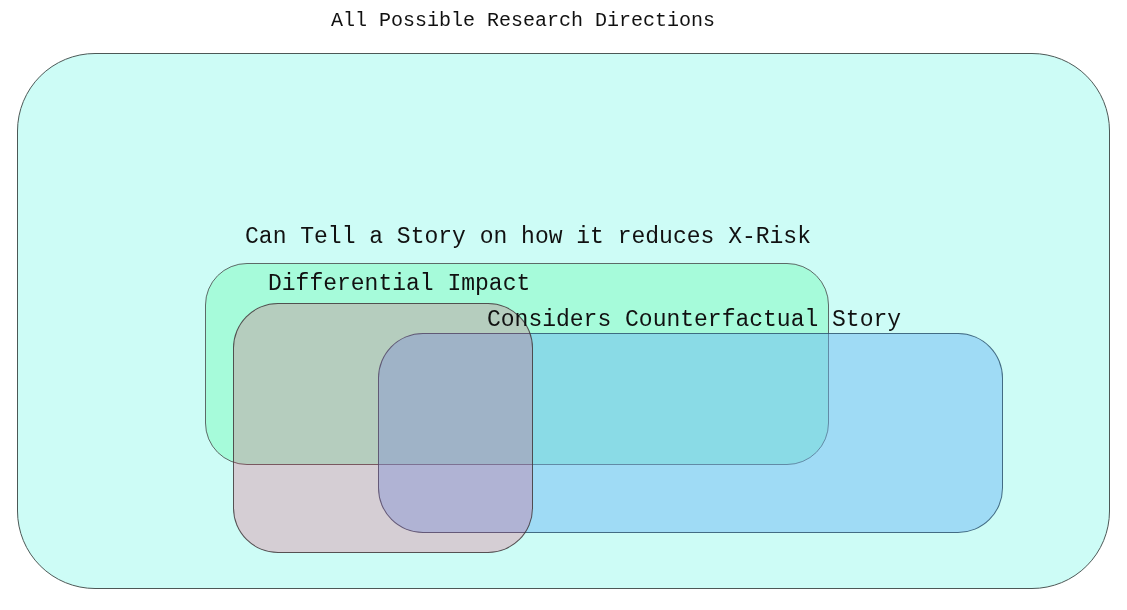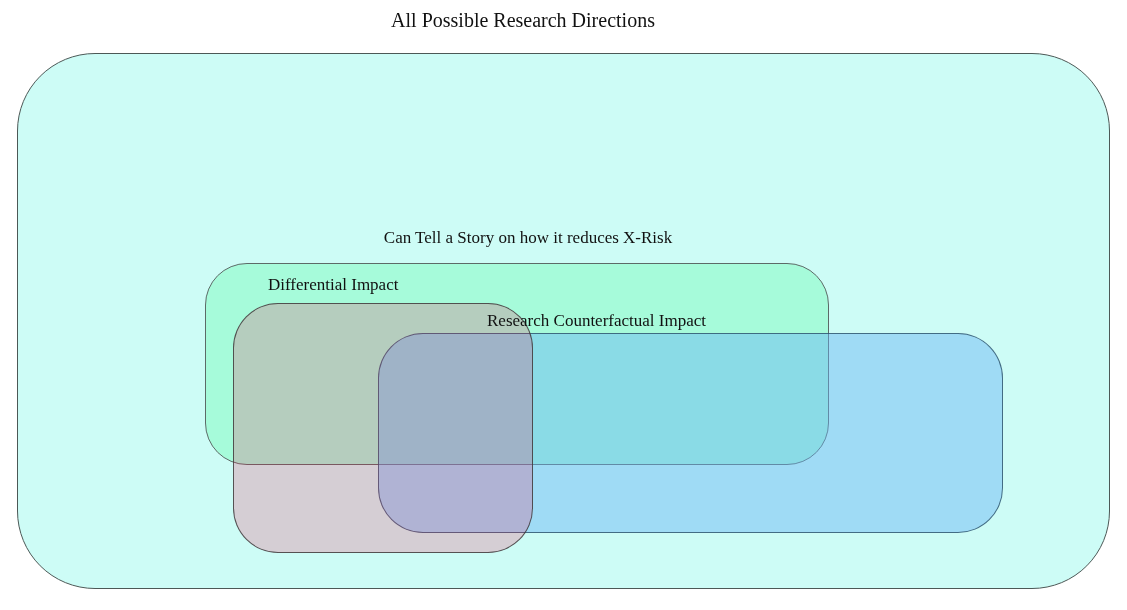--- a/index.html
+++ b/index.html
@@ -1,21 +1,21 @@
 <!DOCTYPE html>
 <html><head>
 <meta charset="utf-8">
 <style>
   html, body { margin: 0; padding: 0; background: #ffffff; }
   .canvas {
     position: relative;
     width: 1127px;
     height: 610px;
     background: #ffffff;
-    font-family: Liberation Serif, serif;
+    font-family: Liberation Mono, monospace;
     overflow: hidden;
     border-radius: 16px;
   }
   .set {
     position: absolute;
     box-sizing: border-box;
     border: 1px solid;
   }
   
   .set-universe {
@@ -45,21 +45,21 @@
   .set-differential {
     left: 233px; top: 303px;
     width: 300px; height: 250px;
     border-radius: 45px;
     background: rgba(250,10,70,0.19);
     border-color: rgba(62,58,60,0.85);
   }
   .lbl {
     position: absolute;
     color: #111111;
-    font-size: 17px;
+    font-size: 23px;
     line-height: 21px;
     white-space: nowrap;
     z-index: 10;
   }
   .lbl-title    { left: 523px; top: 10px;  transform: translateX(-50%); font-size: 20px; }
   .lbl-story    { left: 528px; top: 227px; transform: translateX(-50%); }
   .lbl-differential    { left: 268px; top: 274px; }
   .lbl-counterfactual  { left: 487px; top: 310px; }
 </style>
 </head>
@@ -74,15 +74,15 @@
   <div class="set set-counterfactual"></div>
 
   <div class="set set-differential"></div>
 
   <div class="lbl lbl-title">All Possible Research Directions</div>
 
   <div class="lbl lbl-story">Can Tell a Story on how it reduces X-Risk</div>
 
   <div class="lbl lbl-differential">Differential Impact</div>
 
-  <div class="lbl lbl-counterfactual">Research Counterfactual Impact</div>
+  <div class="lbl lbl-counterfactual">Considers Counterfactual Story</div>
 
 </div>
 
 </body></html>

